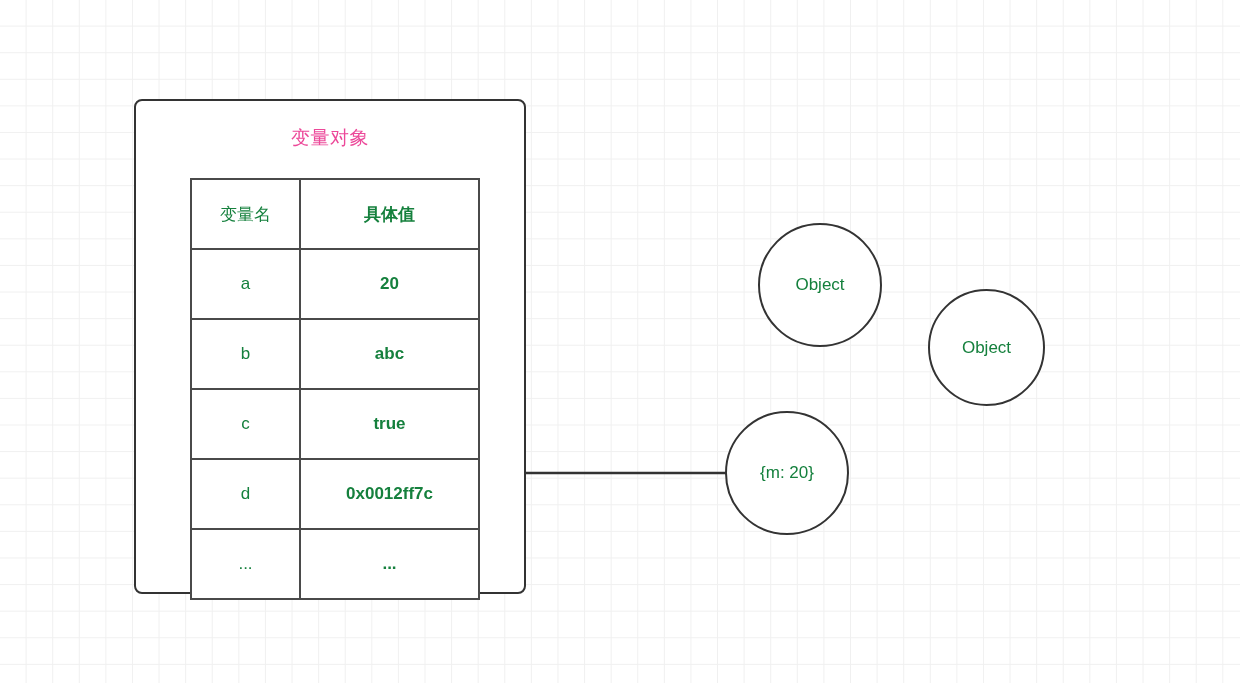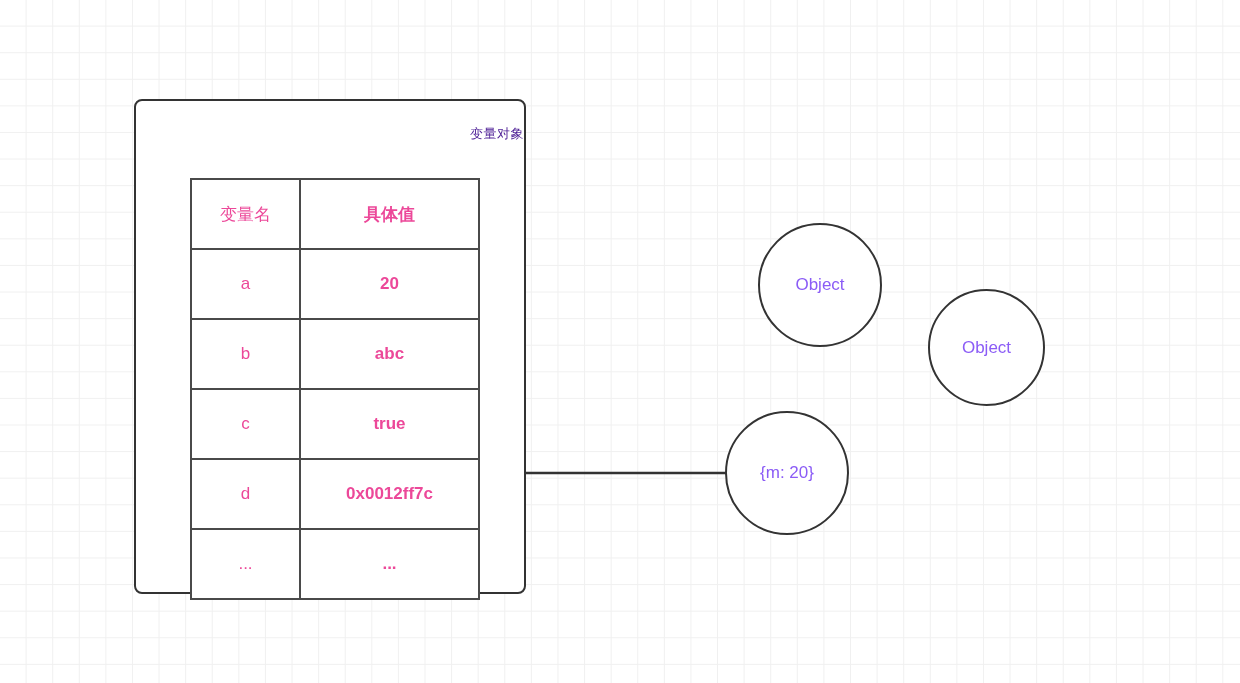--- a/index.html
+++ b/index.html
@@ -46,57 +46,57 @@
     left: 694px;
     top: 99px;
     width: 391px;
     height: 495px;
   }
   .panel-title {
     position: absolute;
     left: 0;
     right: 0;
     top: 24px;
-    text-align: right;
-    font-size: 13px;
-    color: #4c1d95;
+    text-align: center;
+    font-size: 19px;
+    color: #ec4899;
     letter-spacing: 0.5px;
   }
   #var-table {
     position: absolute;
     left: 190px;
     top: 178px;
     width: 280px;
     height: 396px;
     border-collapse: collapse;
     table-layout: fixed;
     background: #ffffff;
   }
   #var-table td {
     border: 2px solid #4a4a4a;
     text-align: center;
     vertical-align: middle;
     height: 66px;
     font-size: 17px;
-    color: #ec4899;
+    color: #15803d;
     background: #ffffff;
   }
   #var-table td.col-name { width: 105px; }
   #var-table td.col-value { width: 175px; font-weight: bold; }
   #var-table tr.header-row td { font-size: 17px; }
   .heap-circle {
     position: absolute;
     border: 2.5px solid #333333;
     border-radius: 50%;
     background: #ffffff;
     display: flex;
     align-items: center;
     justify-content: center;
     font-size: 17px;
-    color: #8b5cf6;
+    color: #15803d;
     box-sizing: border-box;
   }
   #heap-circle-1 {
     left: 758px;
     top: 223px;
     width: 124px;
     height: 124px;
   }
   #heap-circle-2 {
     left: 928px;

